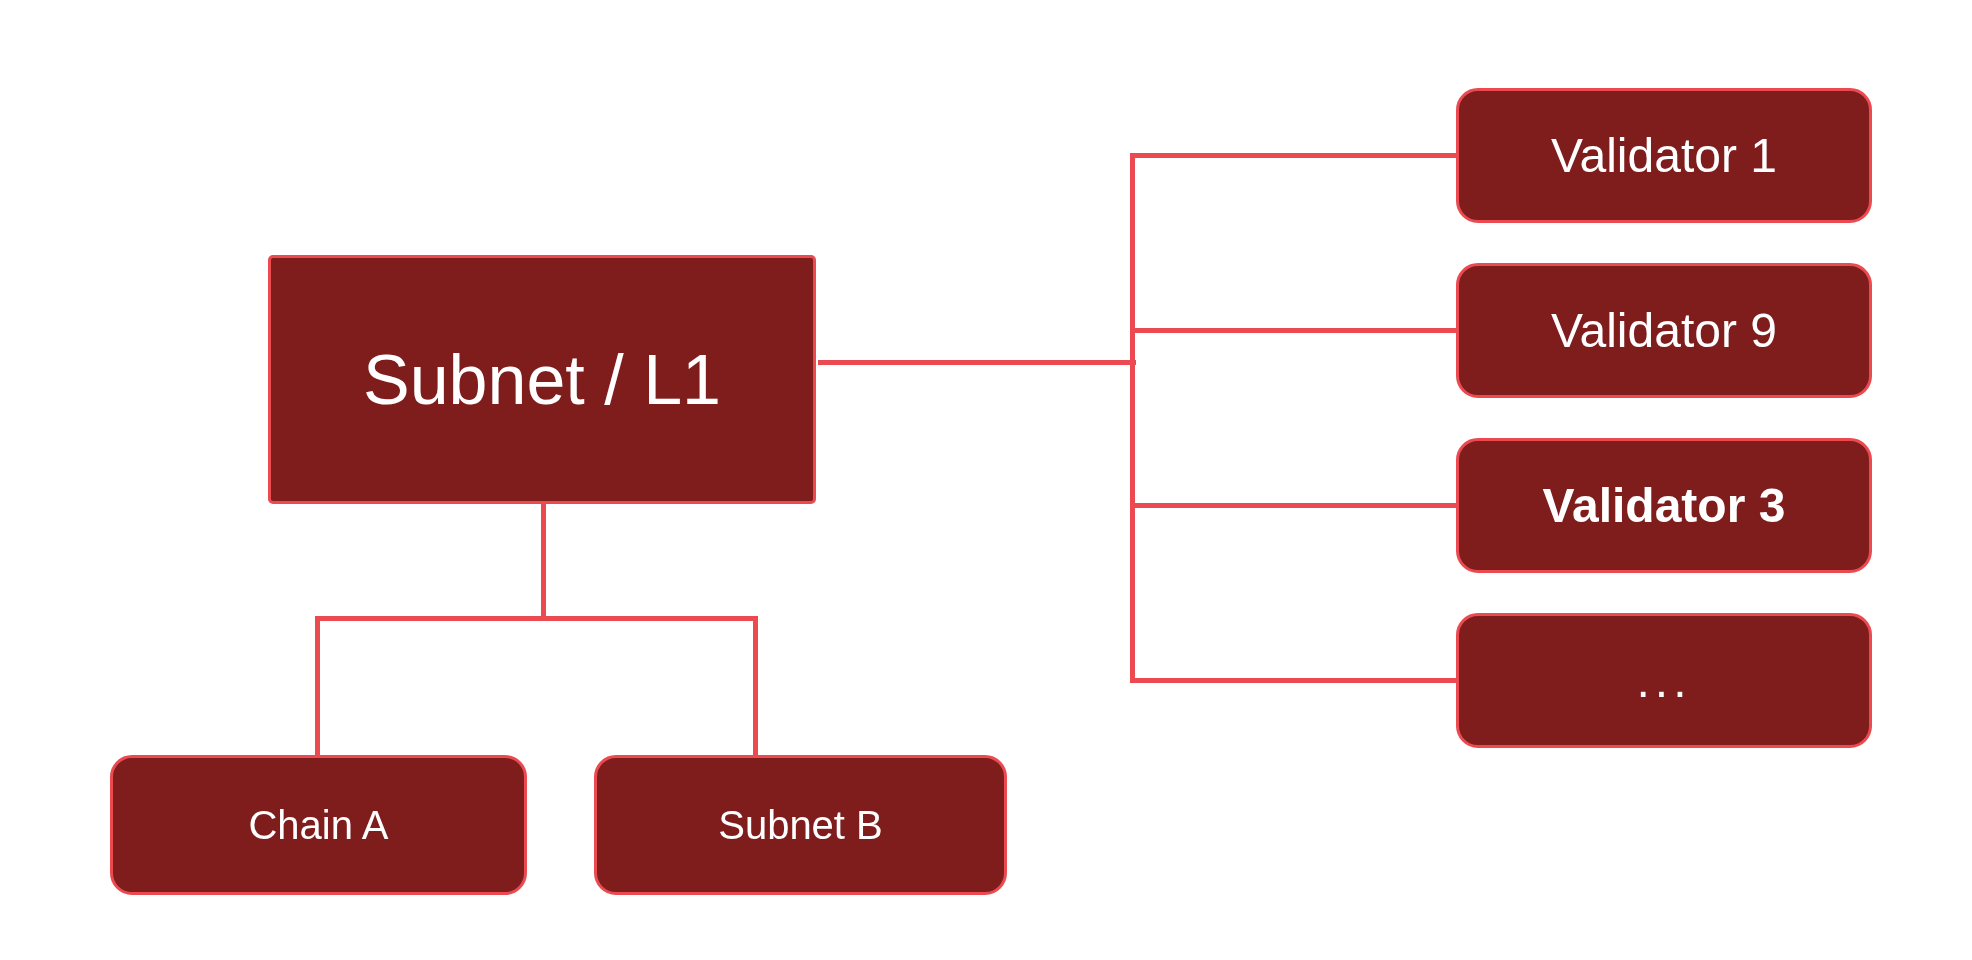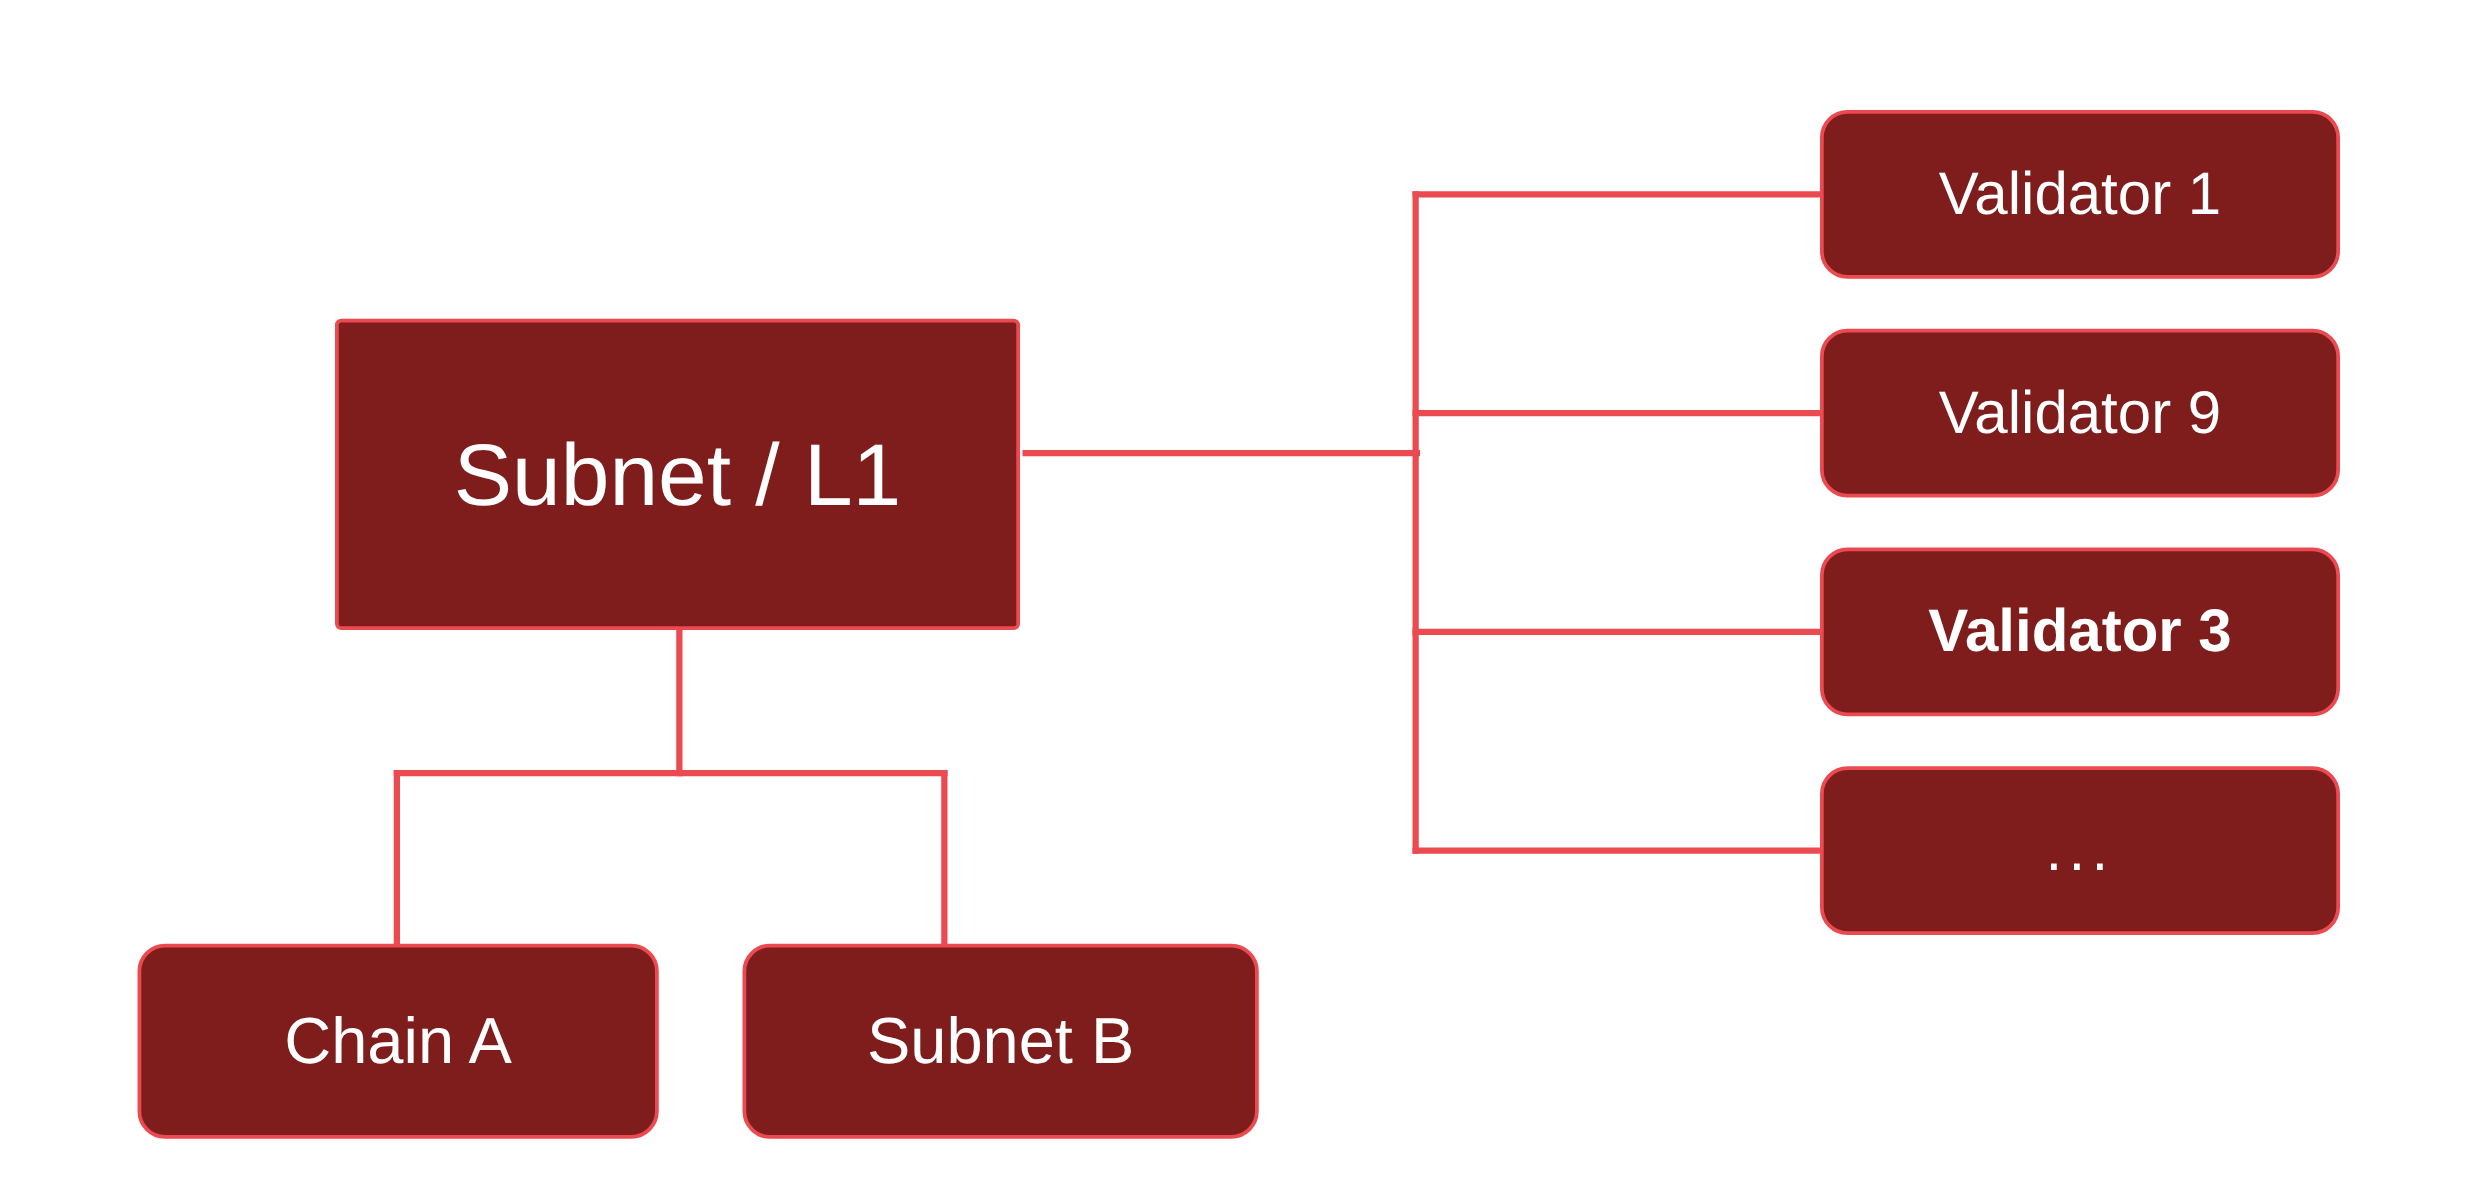--- a/index.html
+++ b/index.html
@@ -36,23 +36,23 @@
     margin-top: 16px;
   }
   .node-validator {
     left: 1456px;
     width: 416px; height: 135px;
     border-radius: 22px;
     font-size: 48px;
   }
   .node-chain {
     top: 755px;
-    width: 417px; height: 156px;
+    width: 417px; height: 140px;
     border-radius: 22px;
-    font-size: 52px;
+    font-size: 40px;
   }
   .node-dots {
     letter-spacing: 5px;
   }
   .line {
     position: absolute;
     background: #EB4A51;
   }
 </style>
 </head>

